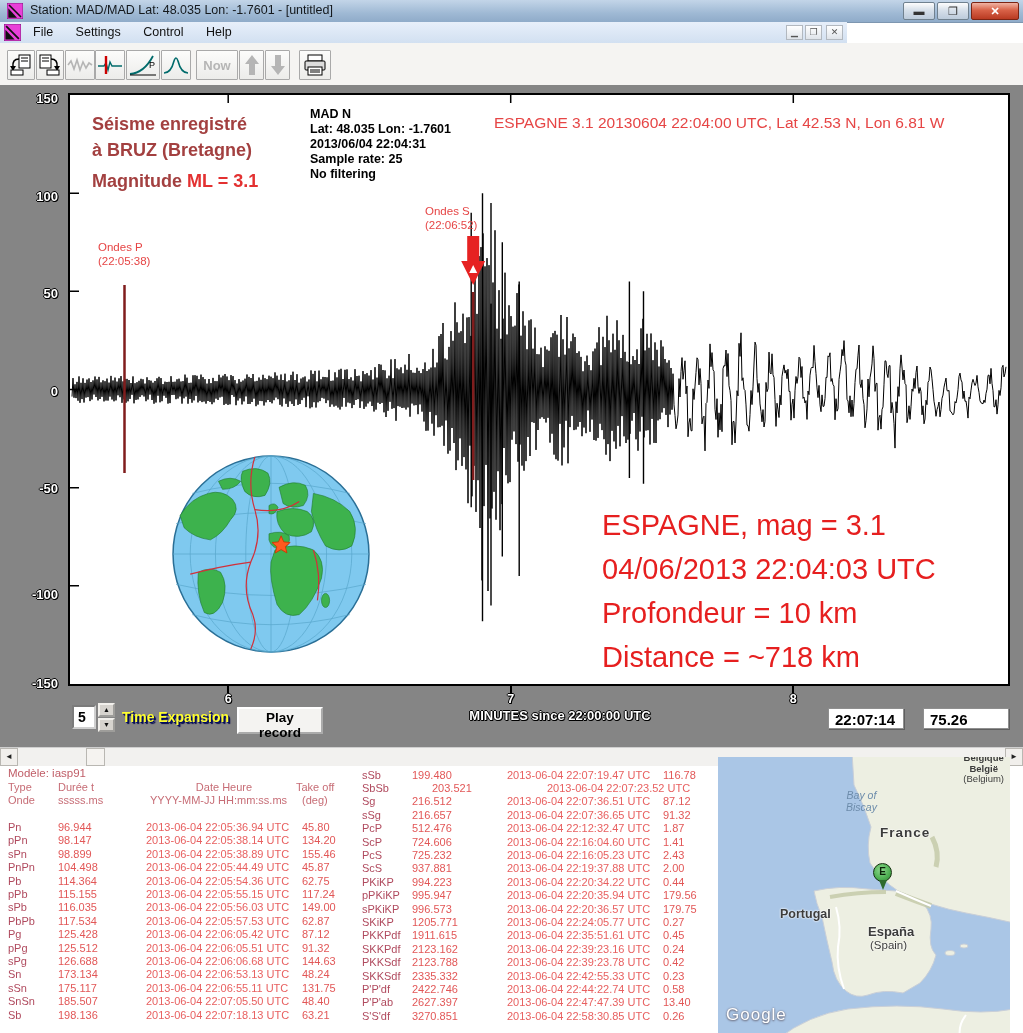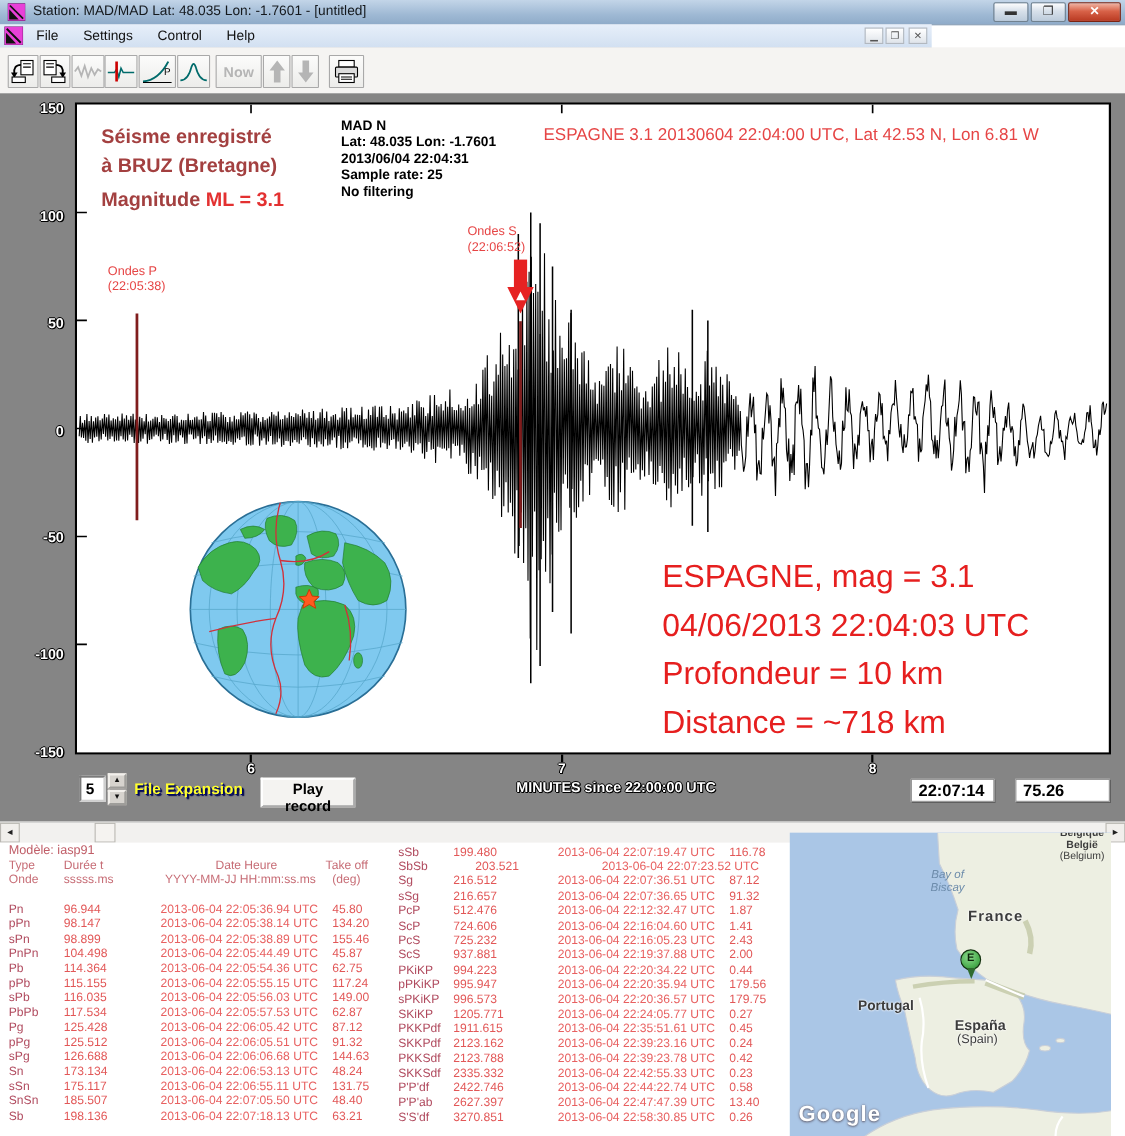--- a/index.html
+++ b/index.html
@@ -80,21 +80,21 @@
   .c0{color:#b04a5e;}
   .c1,.c3{color:#e25757;}
   .c2{color:#e86060;}
   
   .map{left:718px;top:757px;width:292px;height:276px;overflow:hidden;background:#aac6e6;}
   .maplab{position:absolute;color:#3c3c3c;font-weight:bold;
     text-shadow:0 0 2px #ffffff,0 0 2px #ffffff;}
   .baylab{position:absolute;color:#6d8cab;font-style:italic;font-size:10.5px;
     text-align:center;line-height:12px;}
   .bellab{position:absolute;color:#3c3c3c;font-size:9.5px;text-align:center;line-height:10.5px;font-weight:bold;}
-  .googlelogo{position:absolute;left:8px;bottom:8px;color:#fff;font-size:20px;font-weight:bold;
+  .googlelogo{position:absolute;left:8px;bottom:8px;color:#fff;font-size:17px;font-weight:normal;
     letter-spacing:1px;text-shadow:0 1px 2px #667,0 0 2px #778;}
   .pin{position:absolute;left:155px;top:106px;width:19px;height:19px;border-radius:50%;
     background:radial-gradient(circle at 7px 6px,#8fd98f,#4caf50 60%,#2e7d32);
     border:1.5px solid #14320f;box-sizing:border-box;text-align:center;
     font-size:10px;font-weight:bold;color:#0a2408;line-height:16px;}
   .pintail{position:absolute;left:161px;top:123px;width:0;height:0;
     border-left:4px solid transparent;border-right:4px solid transparent;
     border-top:10px solid #2e6b2e;}
 </style>
 </head>
@@ -300,21 +300,21 @@
         <div class="xtickmark" style="left: 509.747px; top: 601px;"></div>
         <span class="xlab" style="left: 498.747px; top: 607px;">7</span>
         <div class="xtickmark" style="left: 792.277px; top: 601px;"></div>
         <span class="xlab" style="left: 781.277px; top: 607px;">8</span>
       </div>
     <div class="abs minuteslab">MINUTES since 22:00:00 UTC</div>
 
     <input class="abs spinval" readonly="" value="5" style="">
     <div class="abs spinbtn" style="top:618px">▲</div>
     <div class="abs spinbtn" style="top:633px">▼</div>
-    <span class="abs texp">File Expansion</span>
+    <span class="abs texp">Time Expansion</span>
     <button class="abs playbtn">Play record</button>
     <input class="abs cursfield" style="left: 828px; width: 76px;" readonly="" value="22:07:14">
     <input class="abs cursfield" style="left: 923px; width: 86px;" readonly="" value="75.26">
   </div>
 
   <div class="abs hscroll">
     <div class="abs scrbtn" style="left:0">◄</div>
     <div class="abs scrthumb"></div>
     <div class="abs scrbtn" style="left:1005px">►</div>
   </div>

